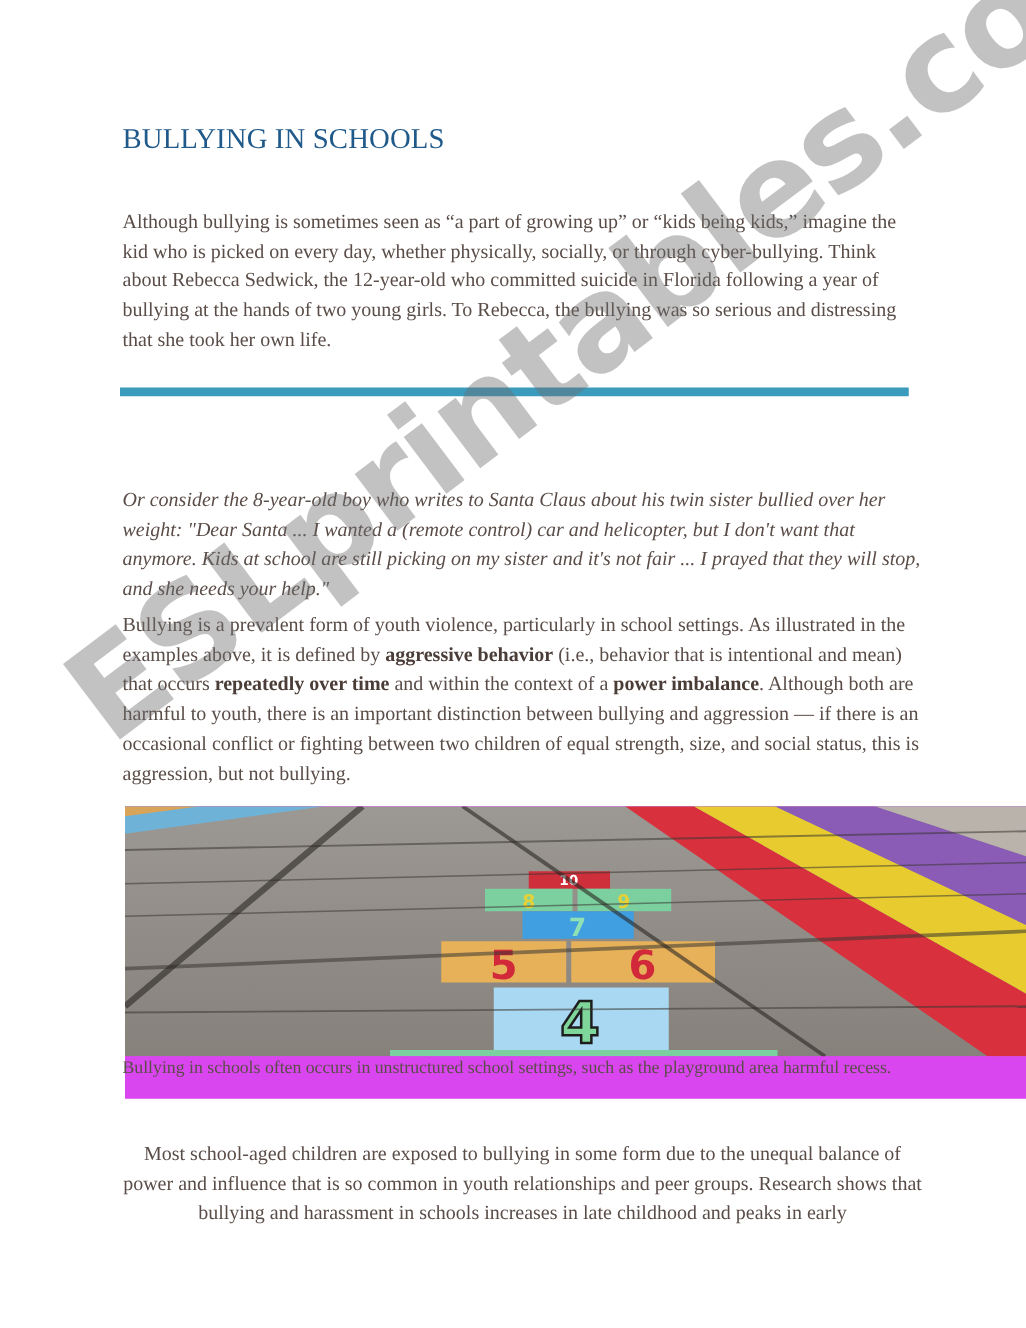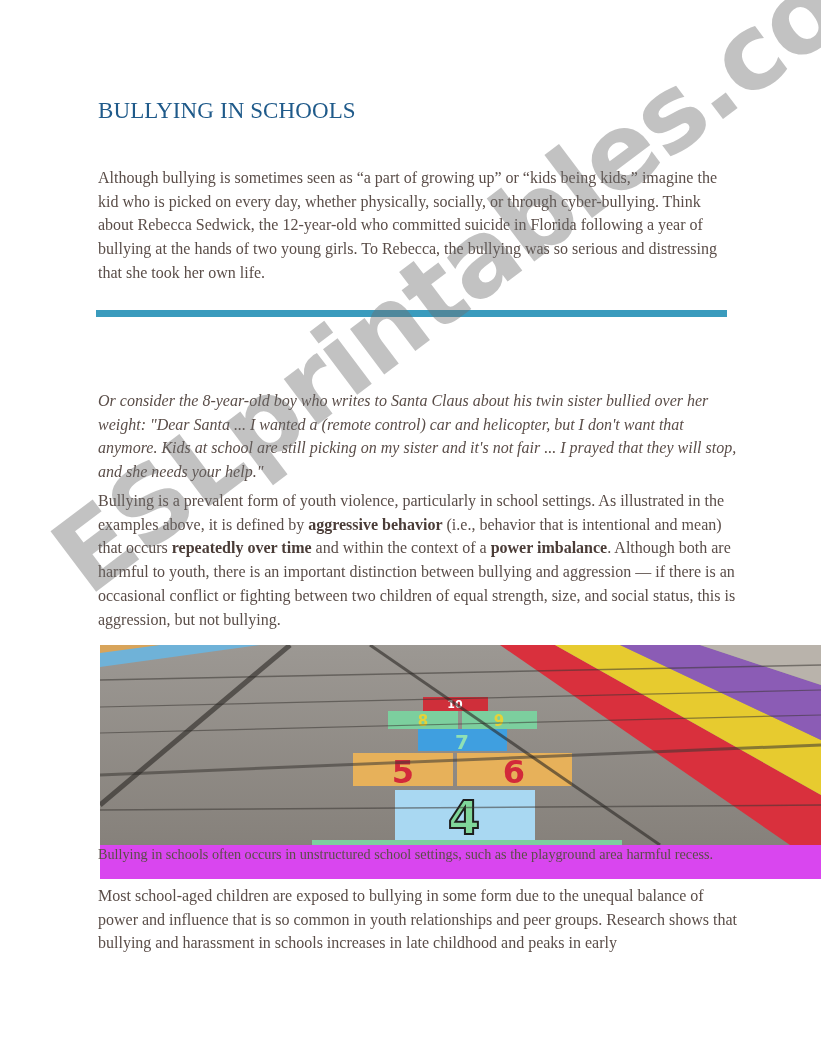--- a/index.html
+++ b/index.html
@@ -78,21 +78,21 @@
       position: absolute;
       left: 98px;
       top: 846px;
       width: 640px;
       margin: 0;
       font-family: "Liberation Serif", serif;
       font-size: 14.2px;
       line-height: 16px;
       color: #5a4d48;
     }
-    .p4 { top: 884px; }
+    .p4 { top: 912px; text-align: center; }
     .watermark {
       position: absolute;
       left: 30px;
       top: 520px;
       font-family: "DejaVu Sans", sans-serif;
       font-weight: bold;
       font-size: 104px;
       color: rgba(110,110,110,0.42);
       transform: rotate(-37deg);
       transform-origin: 0 0;

